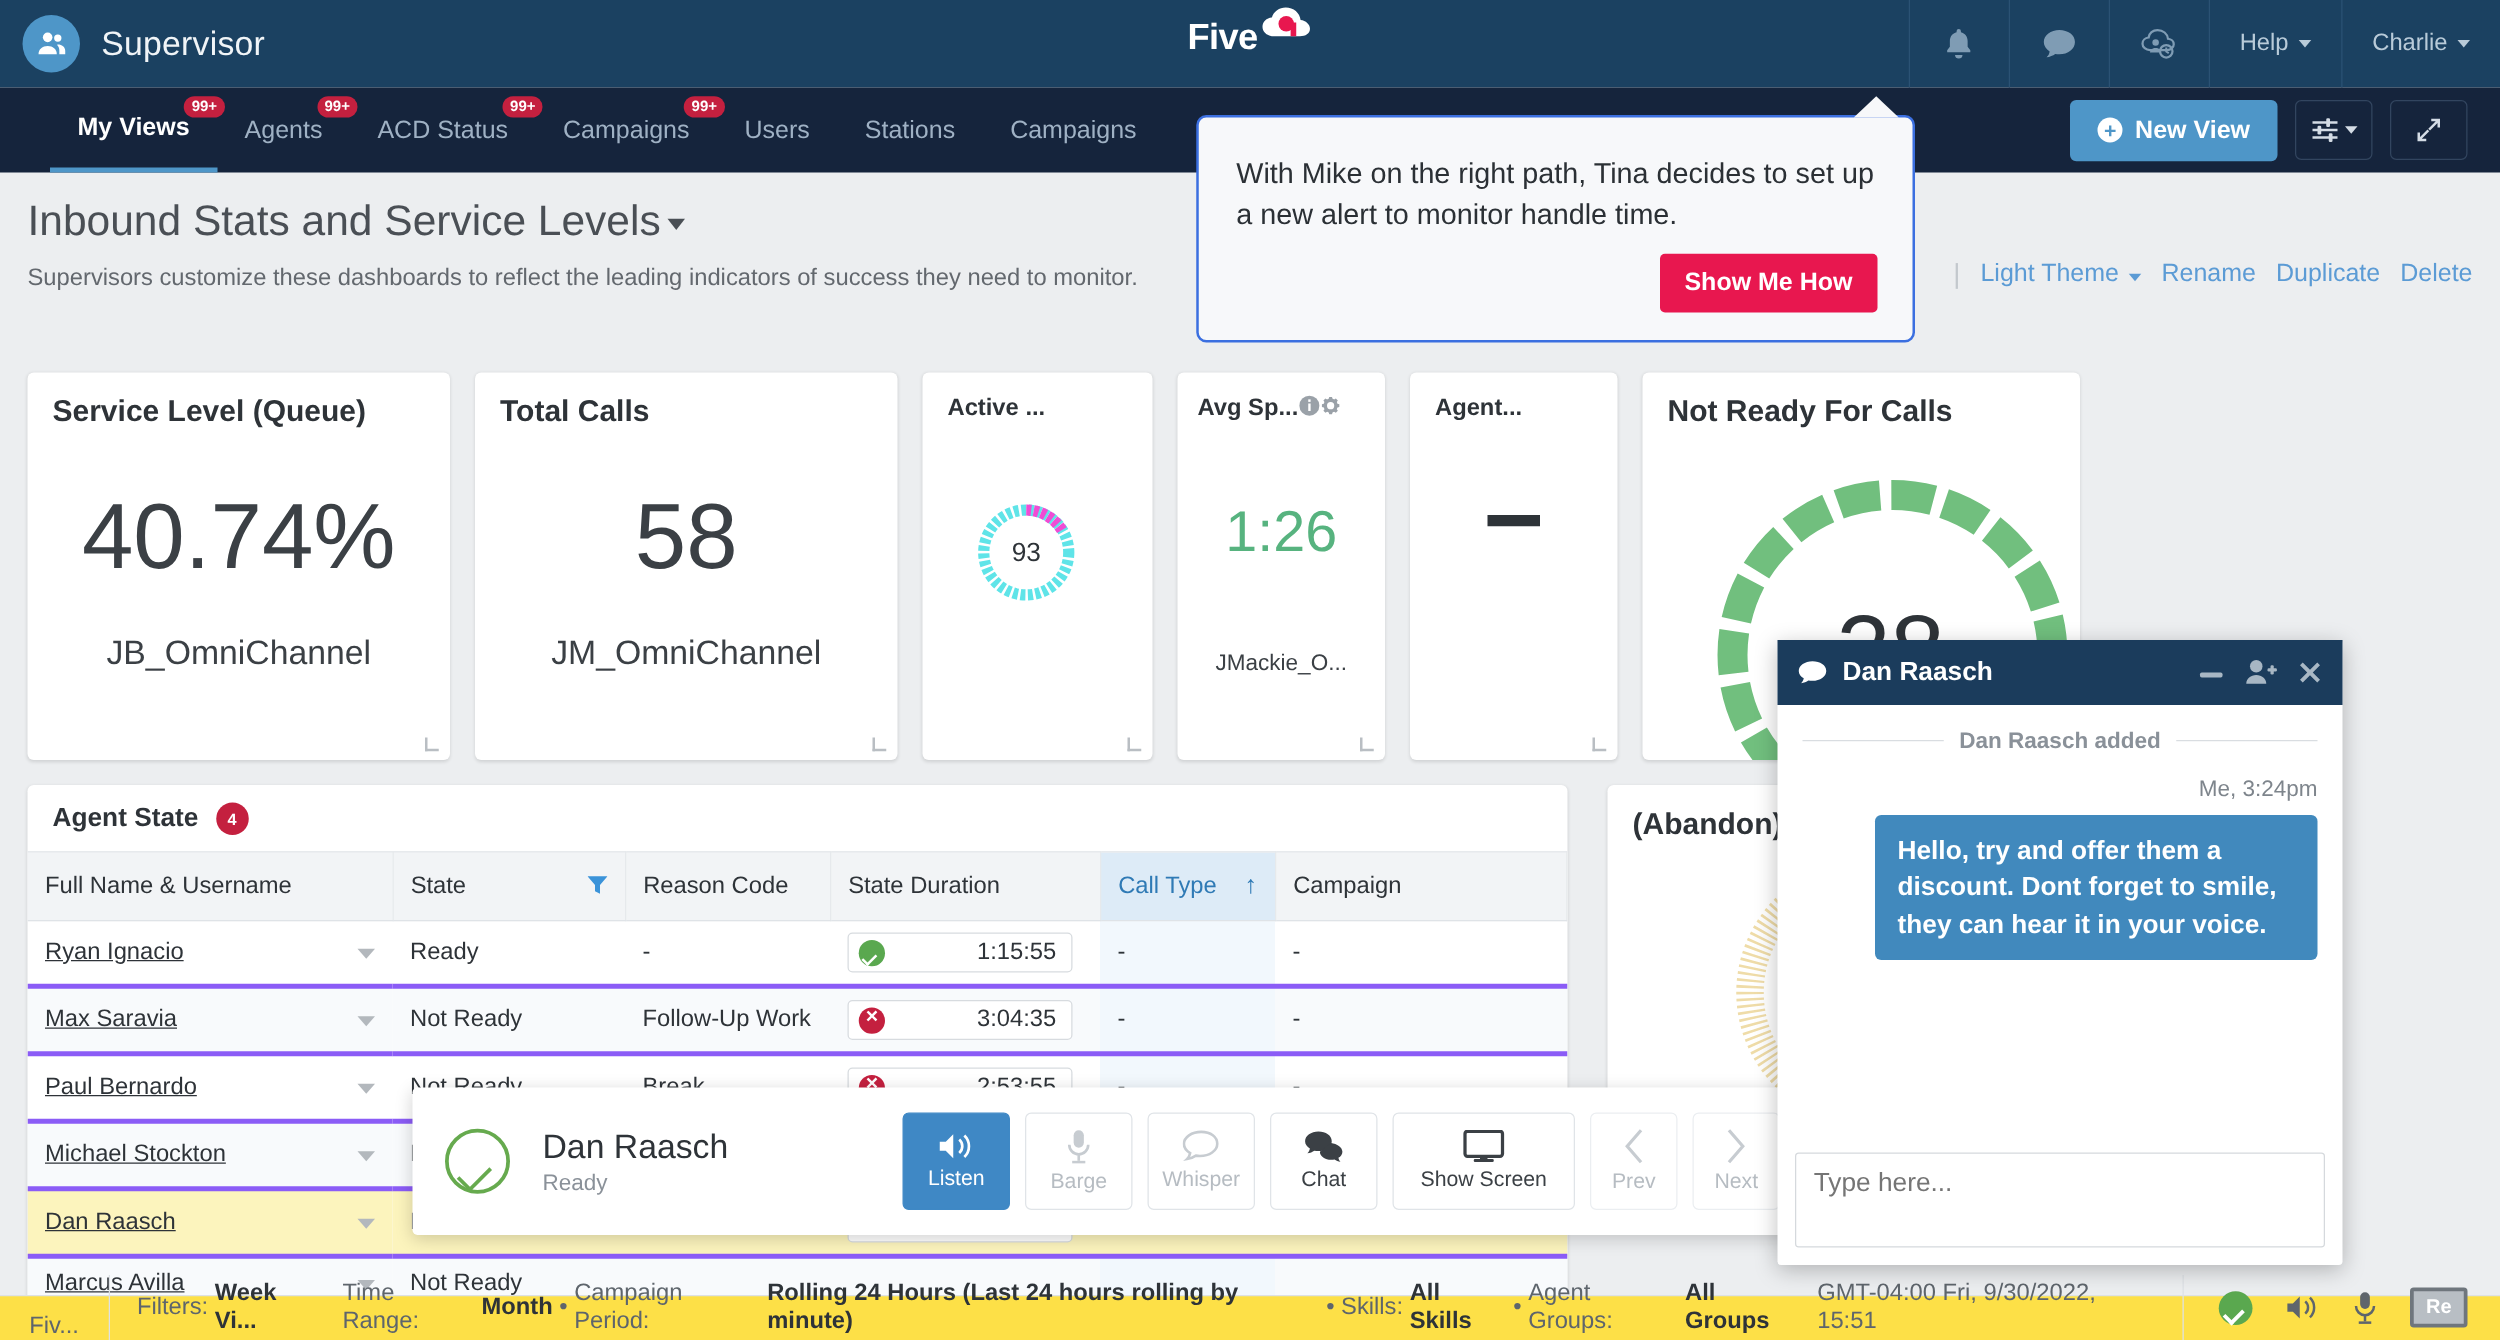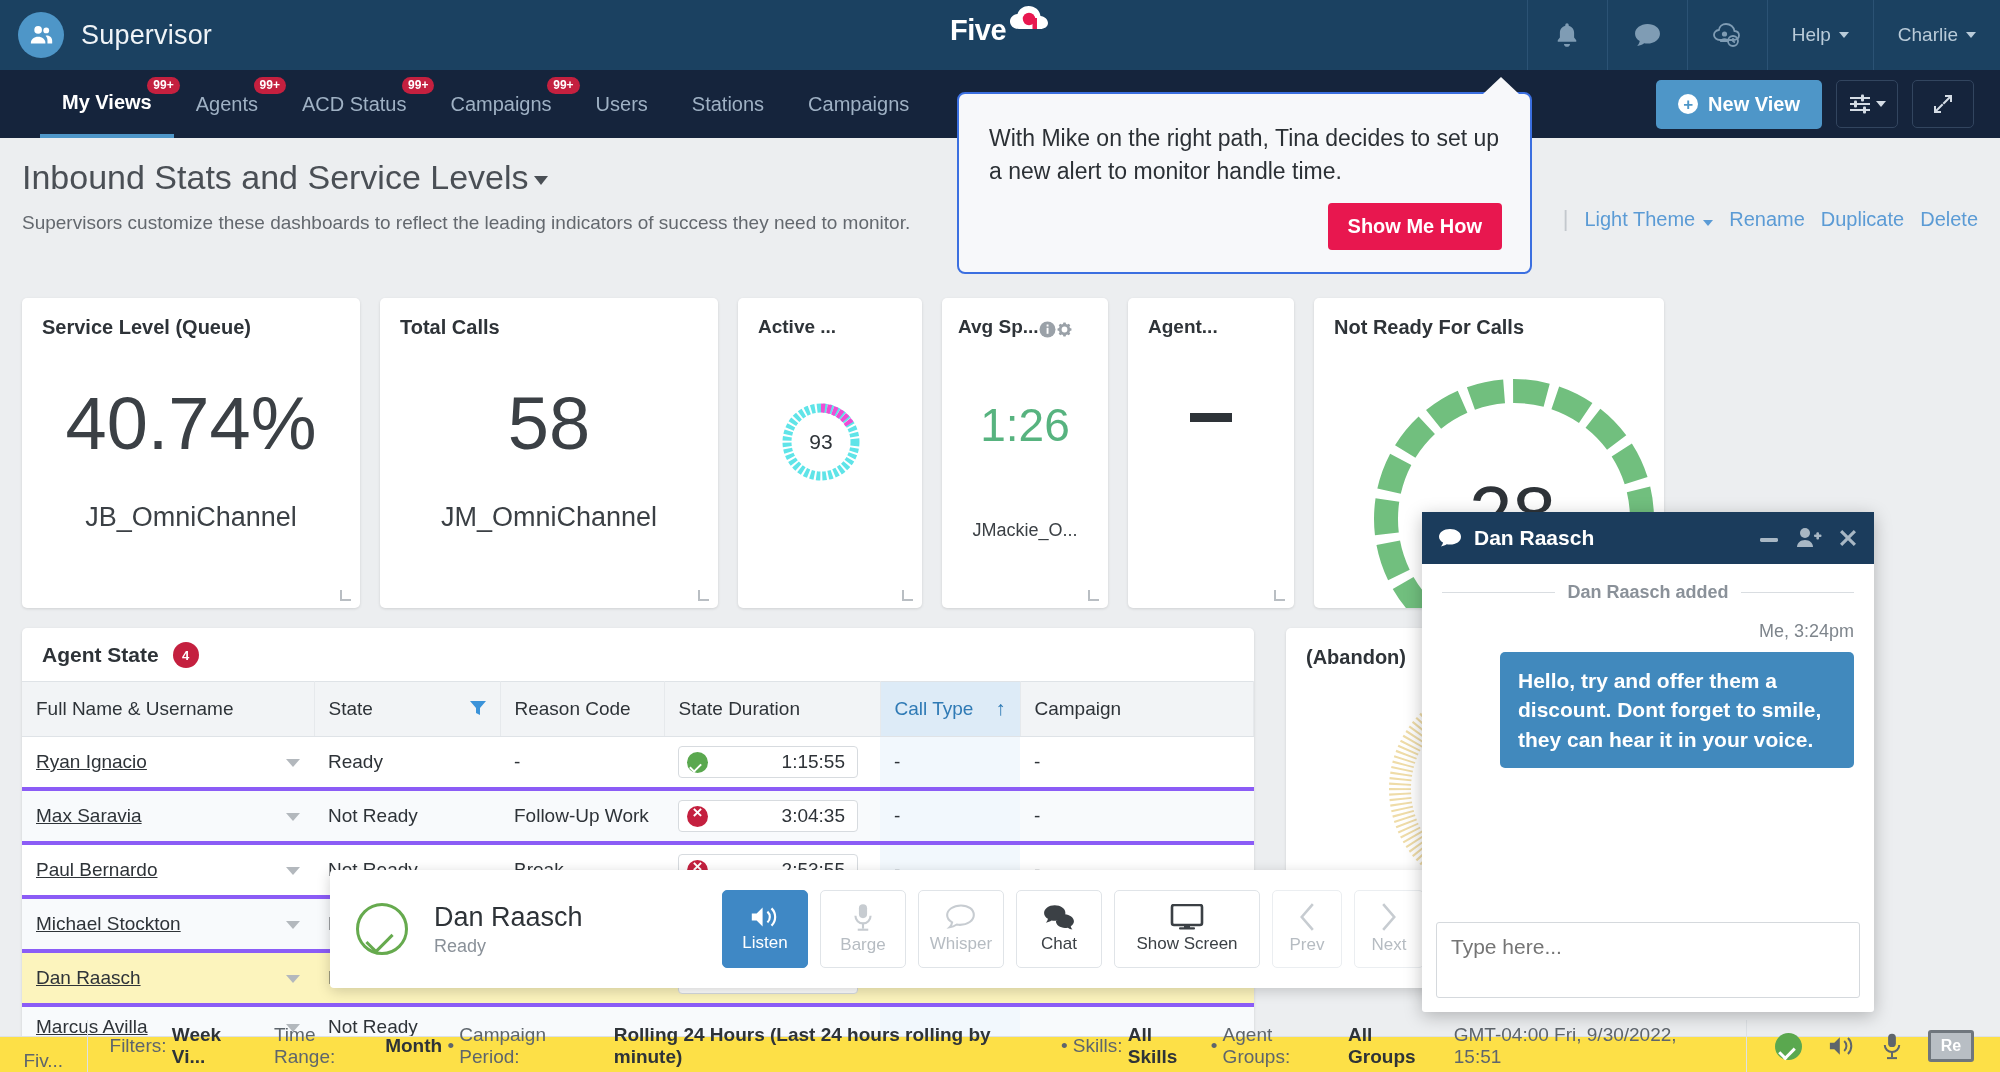--- a/index.html
+++ b/index.html
@@ -98,21 +98,21 @@
   }
   .dash-actions .sep { color: #c3c8cd; font-size: 22px; }
   .dash-actions a { color:#5b9bd5; text-decoration: none; cursor: pointer; }
 
   
   .widget-row { position: absolute; top: 298px; left: 22px; display: flex; gap: 20px; }
   .card {
     background: #fff; border-radius: 5px; box-shadow: 0 1px 3px rgba(0,0,0,.12);
     position: relative; height: 310px;
   }
-  .card-title { font-size: 20px; font-weight: 700; color: #2e3338; padding: 18px 20px 0 20px; }
+  .card-title { font-size: 24px; font-weight: 700; color: #2e3338; padding: 18px 20px 0 20px; }
   .card-resize {
     position:absolute; right: 9px; bottom: 7px; width: 11px; height: 11px;
     border-left: 2px solid #b9bec3; border-bottom: 2px solid #b9bec3;
   }
   .kpi-big { font-size: 74px; color: #3b4045; text-align:center; font-weight:400; }
   .kpi-label { font-size: 27px; color: #3b4045; text-align:center; }
 
   
   .table-panel {
     position:absolute; top: 628px; left: 22px; width: 1232px; background:#fff;
@@ -398,21 +398,21 @@
         <svg width="166" height="120" viewBox="0 0 166 120" style="position:absolute;left:0;top:0;">
           <circle cx="83" cy="48" r="34" fill="none" stroke="#5fe4e8" stroke-width="9" stroke-dasharray="4 2"></circle>
           <path d="M83 14 A34 34 0 0 1 112 31" fill="none" stroke="#ef4cd4" stroke-width="9" stroke-dasharray="4 2"></path>
           <text x="83" y="55" text-anchor="middle" font-size="21" fill="#2e3338" font-family="Liberation Sans">93</text>
         </svg>
       </div>
       <div class="card-resize"></div>
     </div>
 
     <div class="card" style="width:166px">
-      <div style="display:flex;align-items:flex-end;gap:0;padding:18px 12px 0 16px;">
+      <div style="display:flex;align-items:flex-start;gap:0;padding:18px 12px 0 16px;">
         <span style="font-size:19px;font-weight:700;color:#2e3338;white-space:nowrap;">Avg Sp...</span>
         <svg width="17" height="17" viewBox="0 0 17 17" fill="#9aa1a8">
             <circle cx="8.5" cy="8.5" r="8"></circle>
             <rect x="7.6" y="6.8" width="1.9" height="6" fill="#fff"></rect>
             <rect x="7.6" y="3.5" width="1.9" height="2" fill="#fff"></rect>
           </svg>
         <svg width="17" height="17" viewBox="0 0 20 20" fill="#9aa1a8">
             <path d="M10 6.6a3.4 3.4 0 100 6.8 3.4 3.4 0 000-6.8zm8.2 4.7l-1.8.5a6.6 6.6 0 01-.6 1.5l1 1.6-1.9 1.9-1.6-1a6.6 6.6 0 01-1.5.6l-.5 1.8h-2.6l-.5-1.8a6.6 6.6 0 01-1.5-.6l-1.6 1-1.9-1.9 1-1.6a6.6 6.6 0 01-.6-1.5l-1.8-.5V8.7l1.8-.5c.15-.53.35-1.03.6-1.5l-1-1.6 1.9-1.9 1.6 1c.47-.25.97-.45 1.5-.6l.5-1.8h2.6l.5 1.8c.53.15 1.03.35 1.5.6l1.6-1 1.9 1.9-1 1.6c.25.47.45.97.6 1.5l1.8.5z"></path>
           </svg>
       </div>

